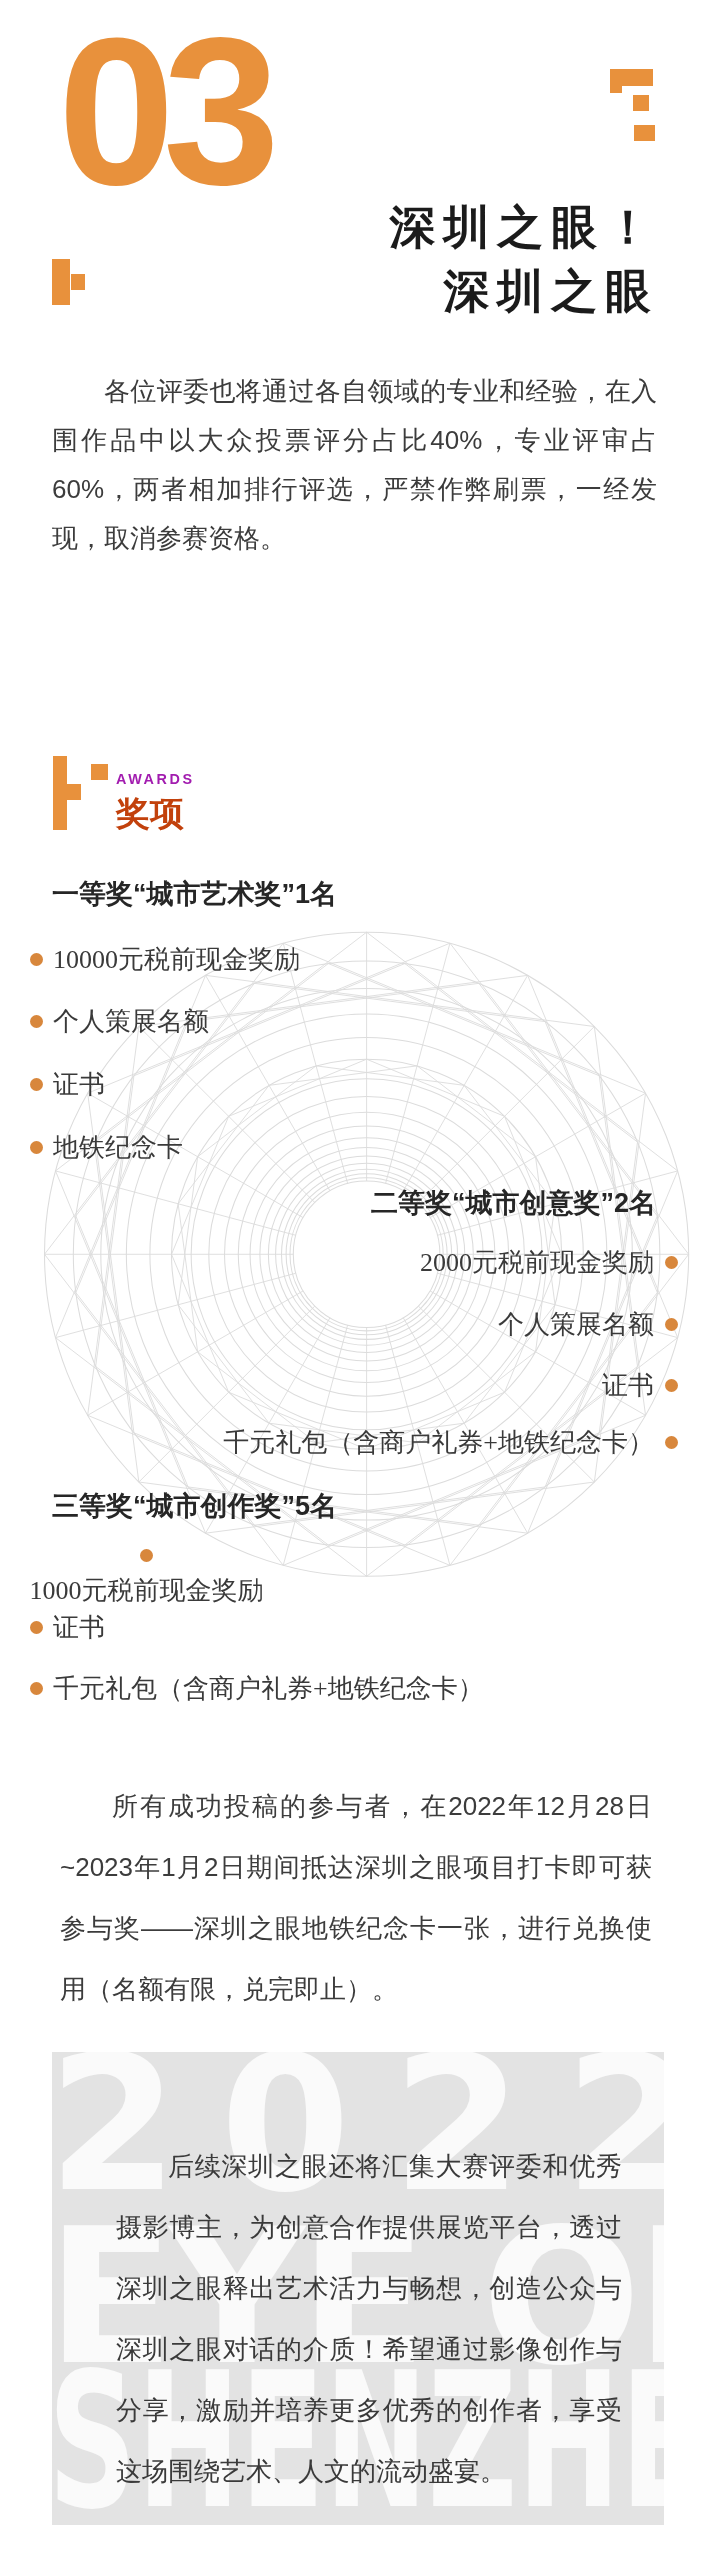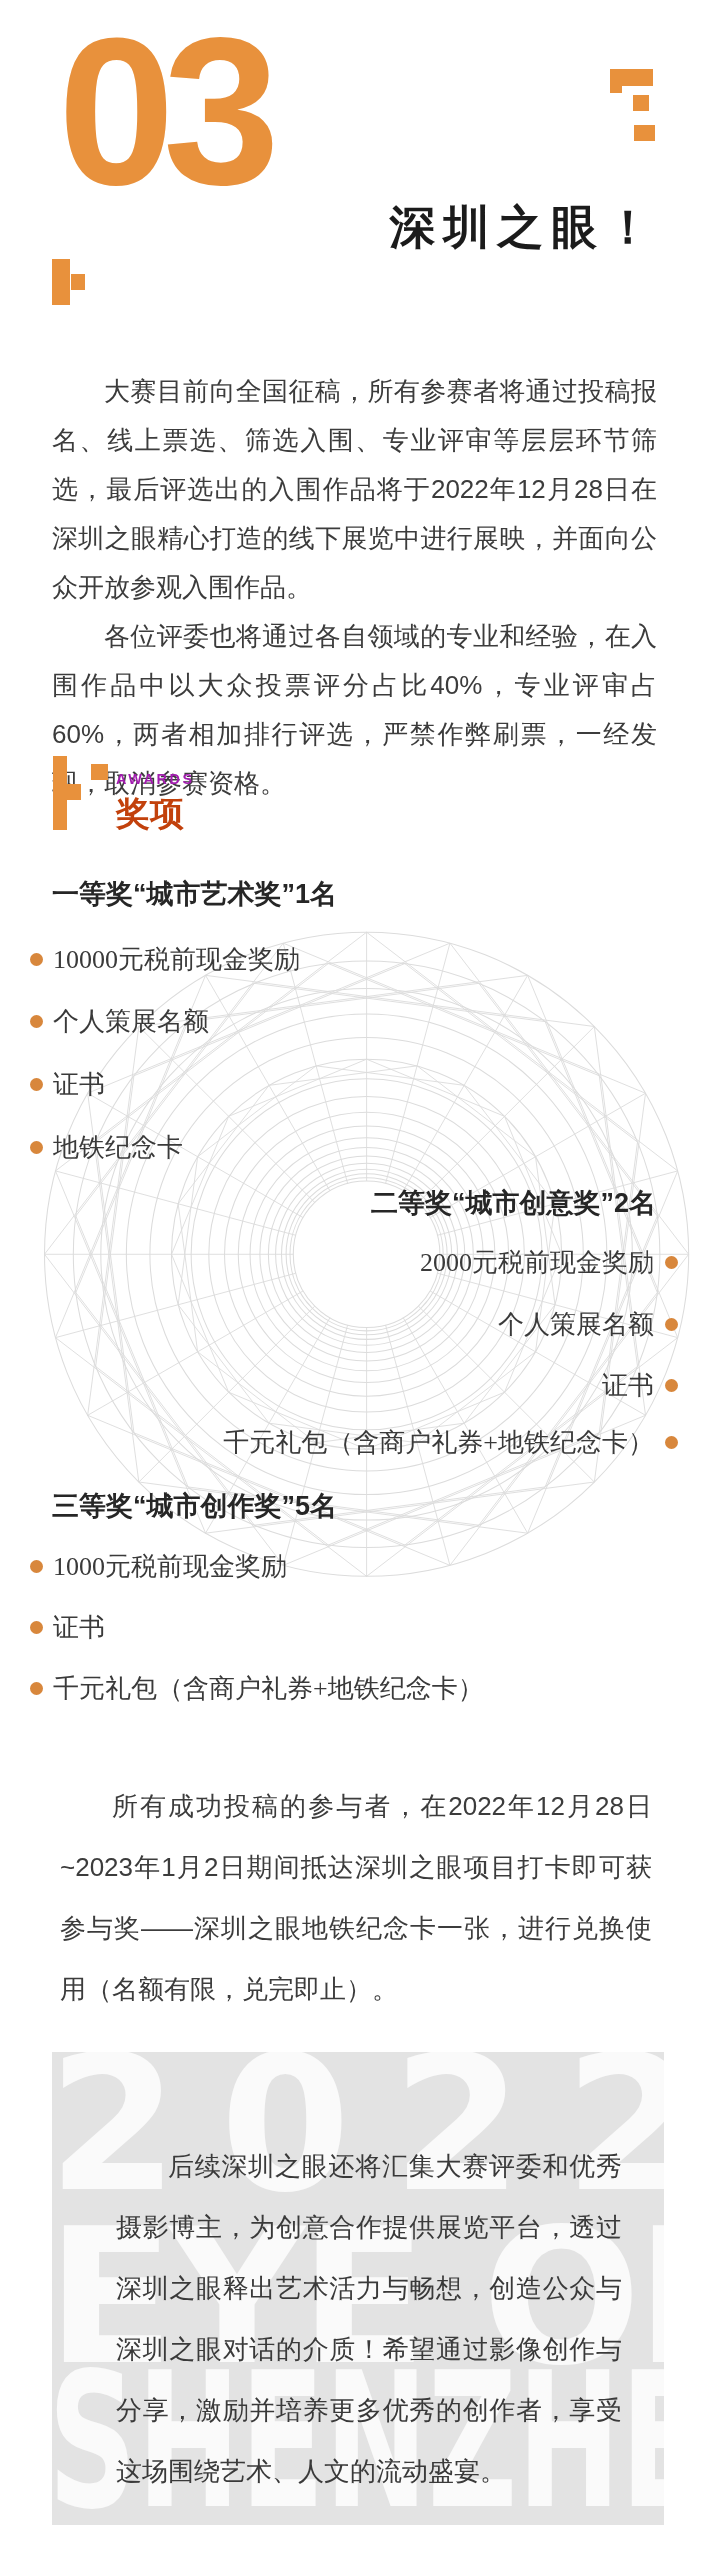--- a/index.html
+++ b/index.html
@@ -188,24 +188,24 @@
   <div class="px" style="left:634px;top:125px;width:21px;height:15.7px;"></div>
 </div>
 
 <div>
   <div class="px" style="left:52px;top:259px;width:18.3px;height:46px;"></div>
   <div class="px" style="left:71px;top:274px;width:14.4px;height:15.7px;"></div>
 </div>
 
 <div class="abs hero-title">
   <div>深圳之眼！</div>
+  <div>深圳之眼</div>
 </div>
 
 <div class="abs intro">
-  <p>大赛目前向全国征稿，所有参赛者将通过投稿报名、线上票选、筛选入围、专业评审等层层环节筛选，最后评选出的入围作品将于2022年12月28日在深圳之眼精心打造的线下展览中进行展映，并面向公众开放参观入围作品。</p>
   <p>各位评委也将通过各自领域的专业和经验，在入围作品中以大众投票评分占比40%，专业评审占60%，两者相加排行评选，严禁作弊刷票，一经发现，取消参赛资格。</p>
 </div>
 
 <div>
   <div class="px" style="left:53px;top:756px;width:14.4px;height:74px;"></div>
   <div class="px" style="left:67px;top:784px;width:14.4px;height:15.7px;"></div>
   <div class="px" style="left:91px;top:764px;width:17px;height:16.4px;"></div>
 </div>
 <div class="abs awards-eyebrow">AWARDS</div>
 <div class="abs awards-title">奖项</div>
@@ -240,21 +240,21 @@
 <div class="bullet-row" style="right:29.5px;top:1368px;">
   <span class="txt">证书</span>
   <span class="dot"></span>
 </div>
 <div class="bullet-row" style="right:29.5px;top:1425px;">
   <span class="txt">千元礼包（含商户礼券+地铁纪念卡）</span>
   <span class="dot"></span>
 </div>
 
 <div class="abs prize-heading" style="left:52px;top:1488px;">三等奖“城市创作奖”5名</div>
-<div class="bullet-row" style="left:29.5px;top:1549px;">
+<div class="bullet-row" style="left:29.5px;top:1549px;flex-direction:column;">
   <span class="dot"></span>
   <span class="txt">1000元税前现金奖励</span>
 </div>
 <div class="bullet-row" style="left:29.5px;top:1610px;">
   <span class="dot"></span>
   <span class="txt">证书</span>
 </div>
 <div class="bullet-row" style="left:29.5px;top:1671px;">
   <span class="dot"></span>
   <span class="txt">千元礼包（含商户礼券+地铁纪念卡）</span>

